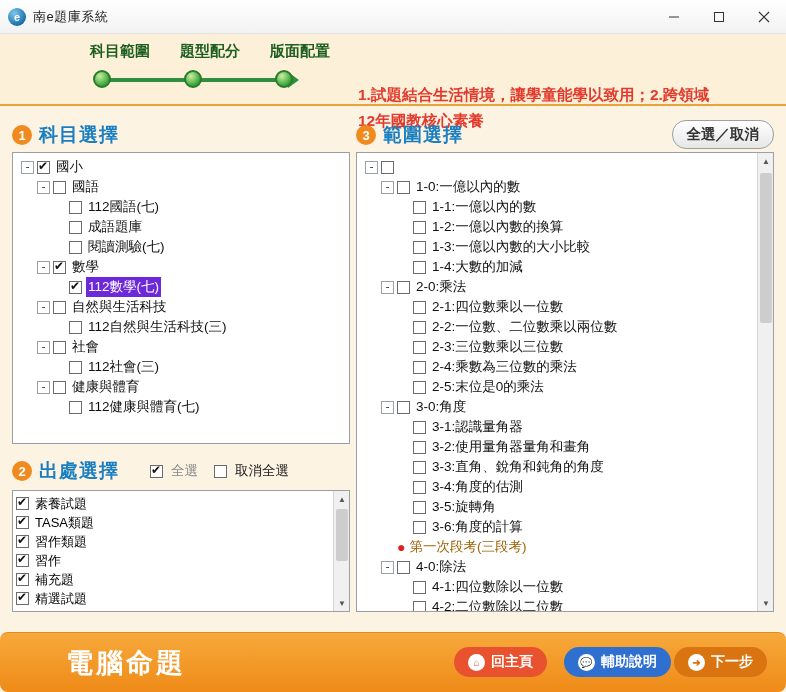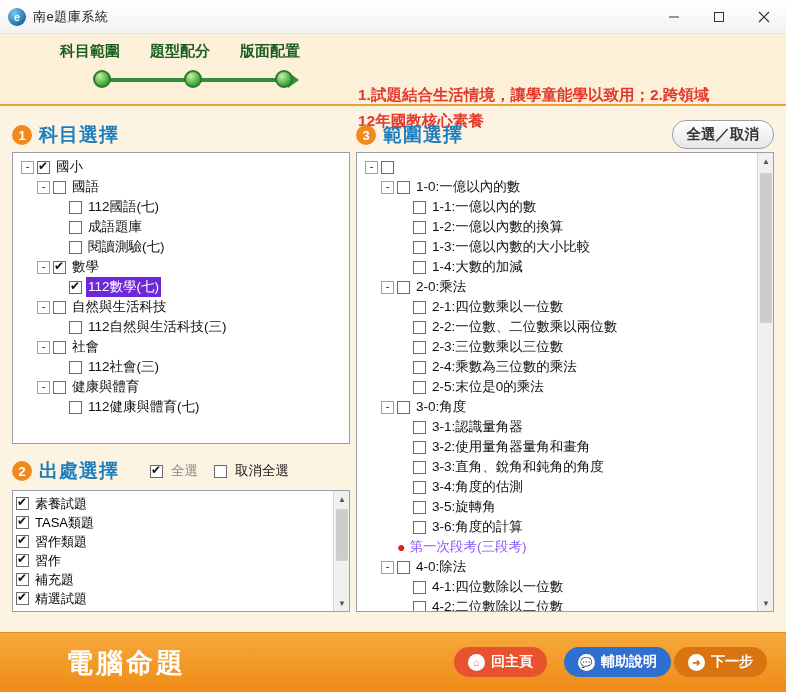--- a/index.html
+++ b/index.html
@@ -48,21 +48,21 @@
     background: #fdf0d8;
     border-bottom: 2px solid #e9a33a;
   }
   .steps {
     position: absolute; left: 60px; top: 8px; width: 270px; height: 60px;
   }
   .steps .labels {
     display: flex; gap: 0; width: 270px;
     font-size: 15px; color: #2f6f2f; font-weight: bold;
   }
-  .steps .labels span { width: 90px; text-align: left; color: #1b5e20; }
+  .steps .labels span { width: 90px; text-align: right; color: #1b5e20; }
   .steps .track {
     position: absolute; top: 36px; left: 38px; width: 195px; height: 4px;
     background: #2f8f3f;
   }
   .steps .arrow {
     position: absolute; top: 30px; left: 228px;
     width: 0; height: 0; border-left: 11px solid #2f8f3f;
     border-top: 8px solid transparent; border-bottom: 8px solid transparent;
   }
   .steps .dot {
@@ -122,21 +122,21 @@
   .cb {
     width: 13px; height: 13px; border: 1px solid #6b6b6b; background: #fff;
     margin-right: 4px; flex: none; position: relative;
   }
   .cb.checked::after {
     content: "✔"; position: absolute; left: 0px; top: -3px;
     font-size: 12px; color: #111; line-height: 14px;
   }
   .lbl { padding: 0 2px; }
   .lbl.sel { background: #6d28d9; color: #fff; }
-  .lbl.red { color: #8b5cf6; }
+  .lbl.red { color: #a16207; }
   .bullet-red {
     color: #e0201b; font-size: 14px; margin-right: 2px;
   }
 
   
   .i0 { padding-left: 4px; }
   .i1 { padding-left: 20px; }
   .i2 { padding-left: 36px; }
 
   
@@ -172,20 +172,21 @@
     background: linear-gradient(#ffffff, #e6e6e6);
     border: 1px solid #9aa0a6; border-radius: 14px;
     padding: 4px 14px; font-size: 14.5px; color: #333; font-weight: bold;
   }
 
   
   .footer {
     position: absolute; left: 0; bottom: 0; width: 786px; height: 60px;
     background: linear-gradient(#f6a93b, #ef8b18);
     border-top: 1px solid #e08a22;
+    border-radius: 8px;
   }
   .footer-title {
     position: absolute; left: 66px; top: 12px;
     font-size: 27px; color: #fff; font-weight: bold; letter-spacing: 3px;
   }
   .fbtn {
     position: absolute; top: 14px; height: 30px;
     border-radius: 15px; display: flex; align-items: center; gap: 6px;
     padding: 0 14px; font-size: 14px; color: #fff; font-weight: bold;
   }

